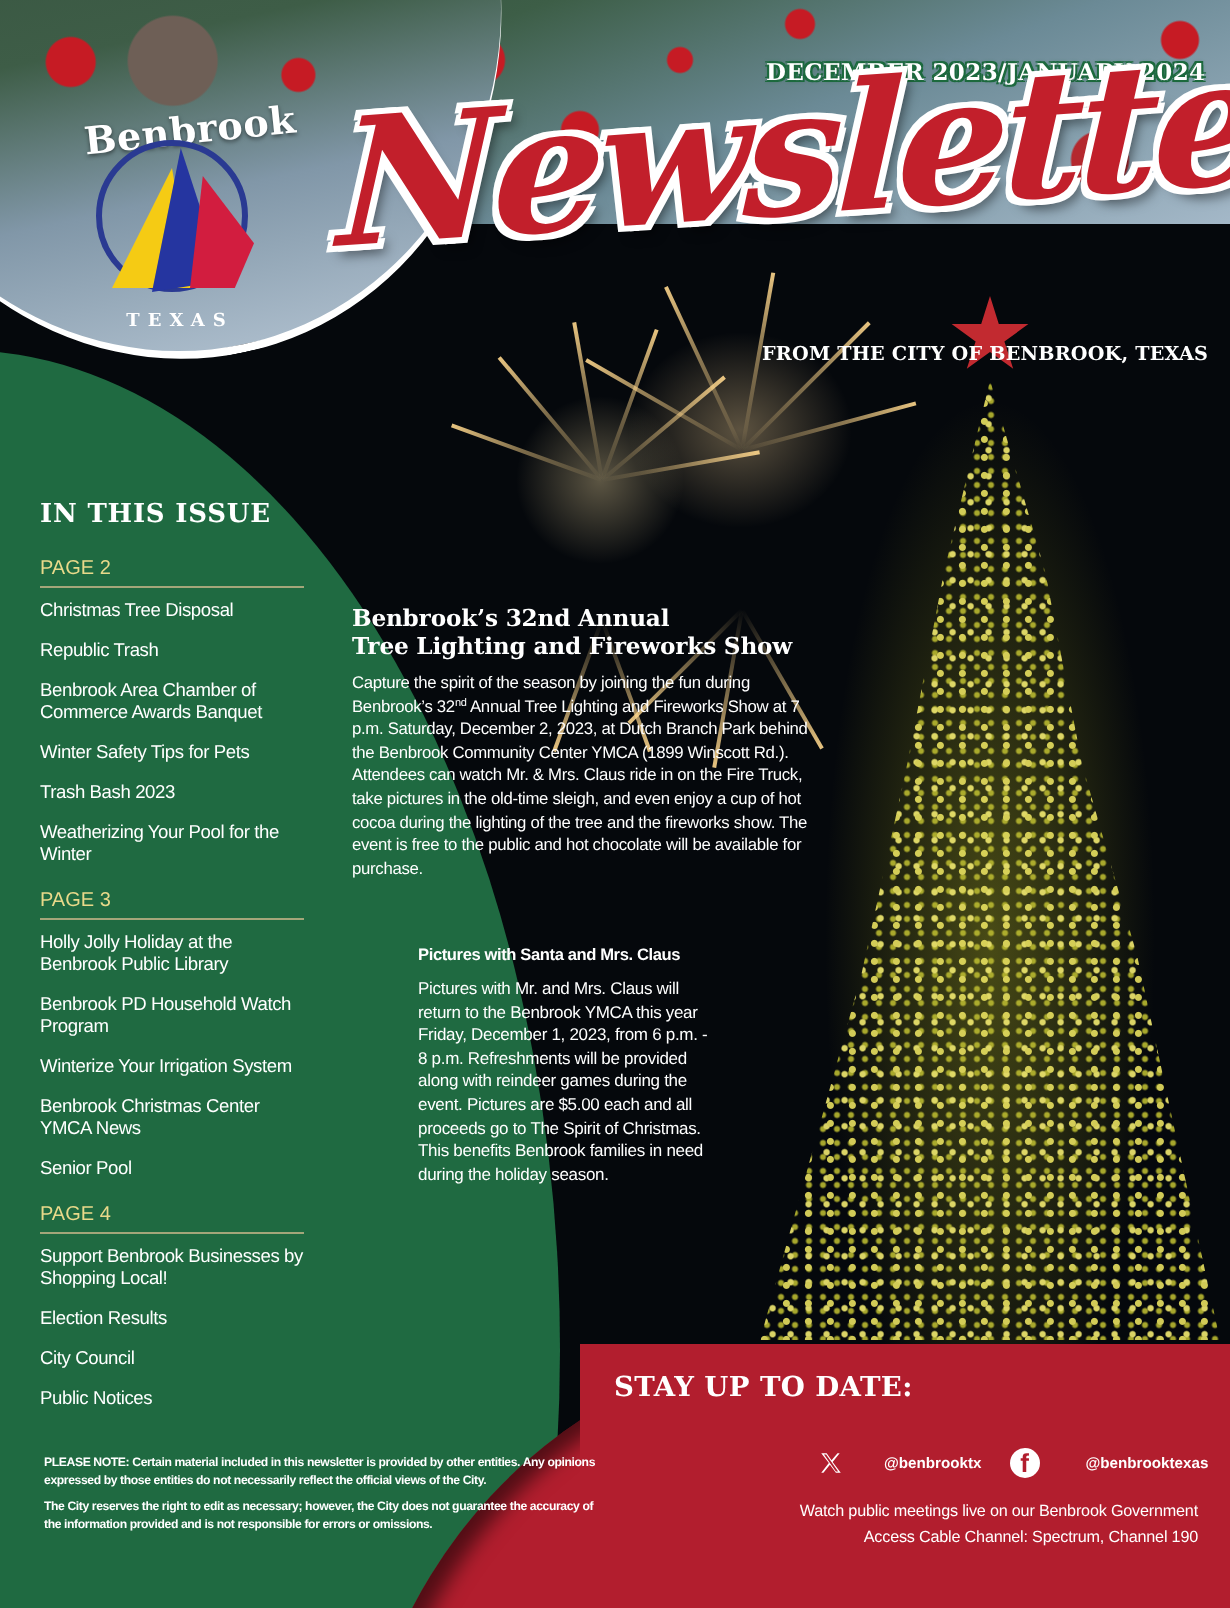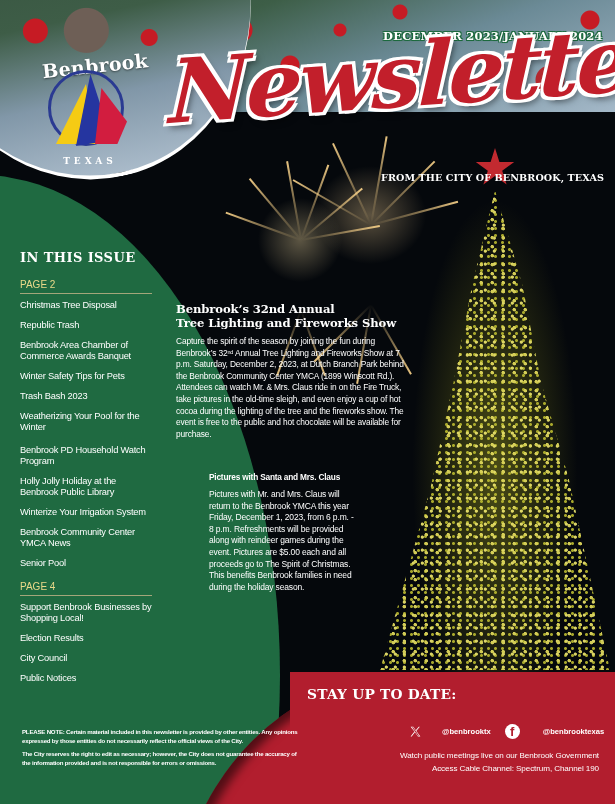--- a/index.html
+++ b/index.html
@@ -203,24 +203,25 @@
       <div class="toc-page">PAGE 2</div>
       <div class="toc-item">Christmas Tree Disposal</div>
       <div class="toc-item">Republic Trash</div>
       <div class="toc-item">Benbrook Area Chamber of Commerce  Awards Banquet</div>
       <div class="toc-item">Winter Safety Tips for Pets</div>
       <div class="toc-item">Trash Bash 2023</div>
       <div class="toc-item">Weatherizing Your Pool for the Winter</div>
     </div>
 
     <div class="toc-section">
+      <div class="toc-page">PAGE 3</div>
+      <div class="toc-item">Holly Jolly Holiday at the Benbrook Public Library</div>
       <div class="toc-item">Benbrook PD Household Watch Program</div>
-      <div class="toc-item">Holly Jolly Holiday at the Benbrook Public Library</div>
       <div class="toc-item">Winterize Your Irrigation System</div>
-      <div class="toc-item">Benbrook Community Center YMCA News</div>
+      <div class="toc-item">Benbrook Christmas Center YMCA News</div>
       <div class="toc-item">Senior Pool</div>
     </div>
 
     <div class="toc-section">
       <div class="toc-page">PAGE 4</div>
       <div class="toc-item">Support Benbrook Businesses by Shopping Local!</div>
       <div class="toc-item">Election Results</div>
       <div class="toc-item">City Council</div>
       <div class="toc-item">Public Notices</div>
     </div>

